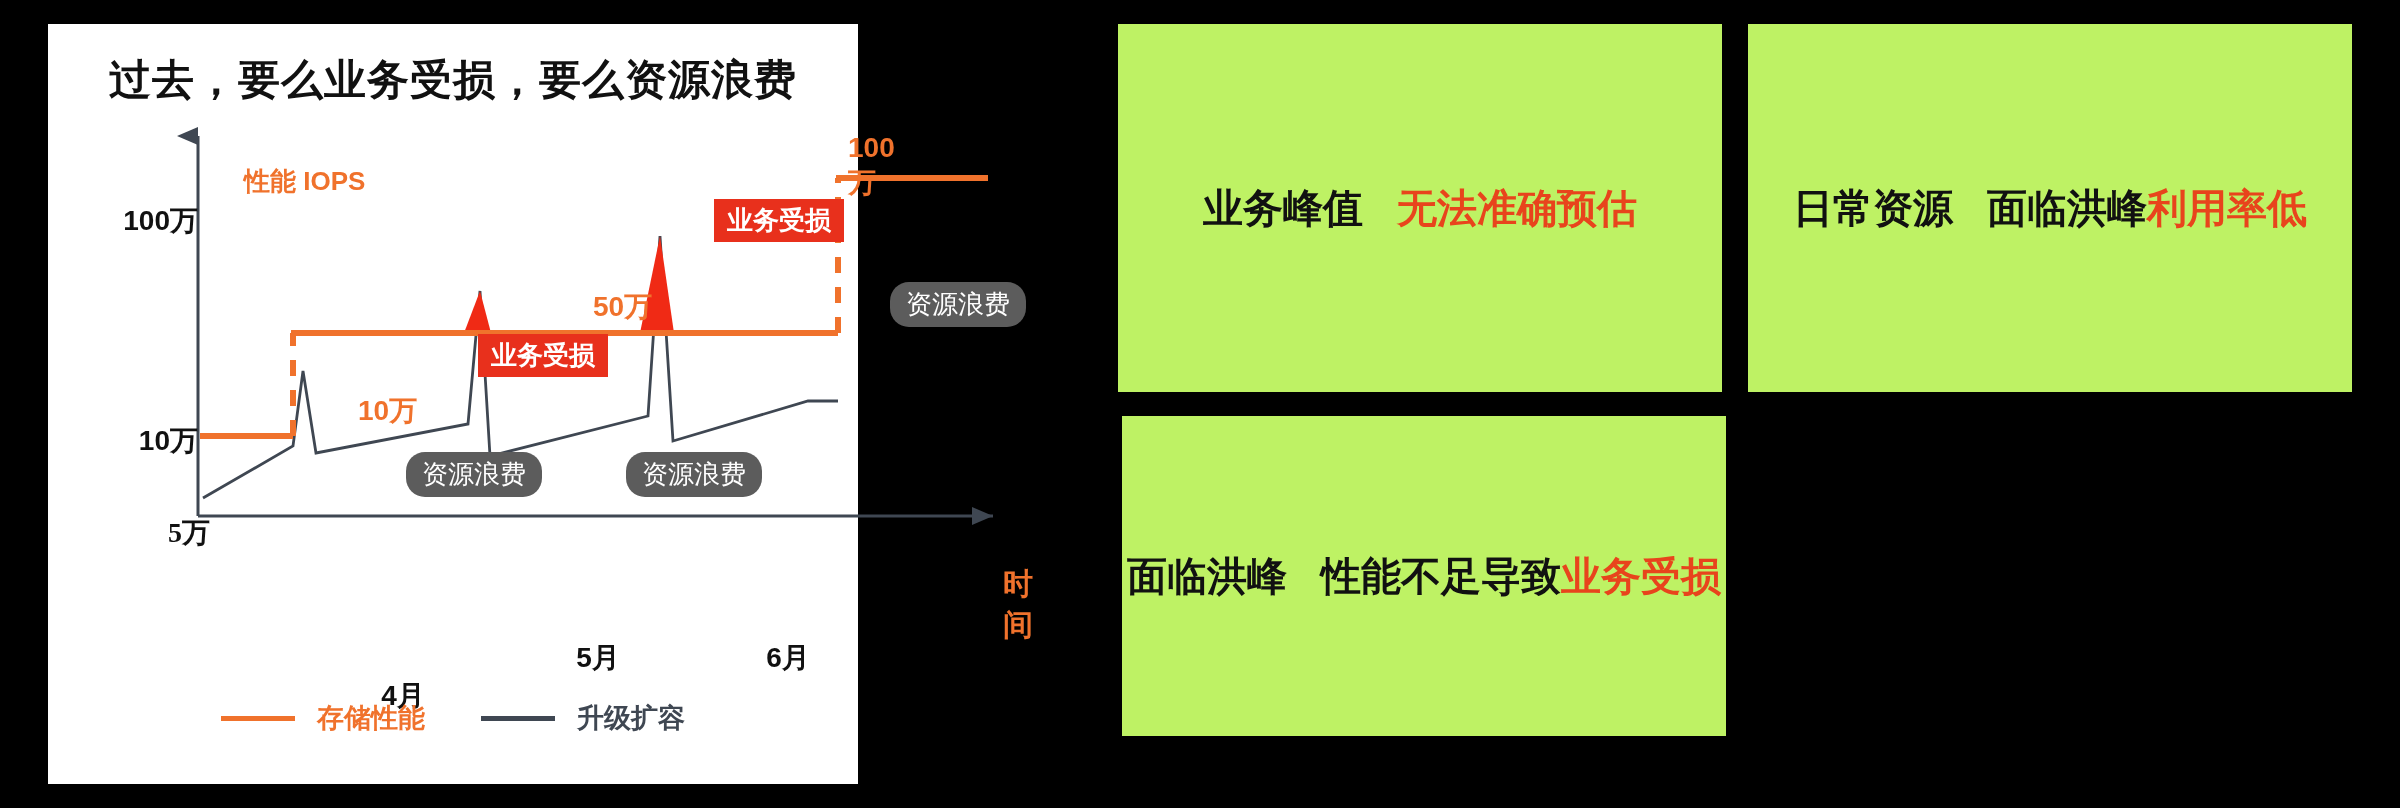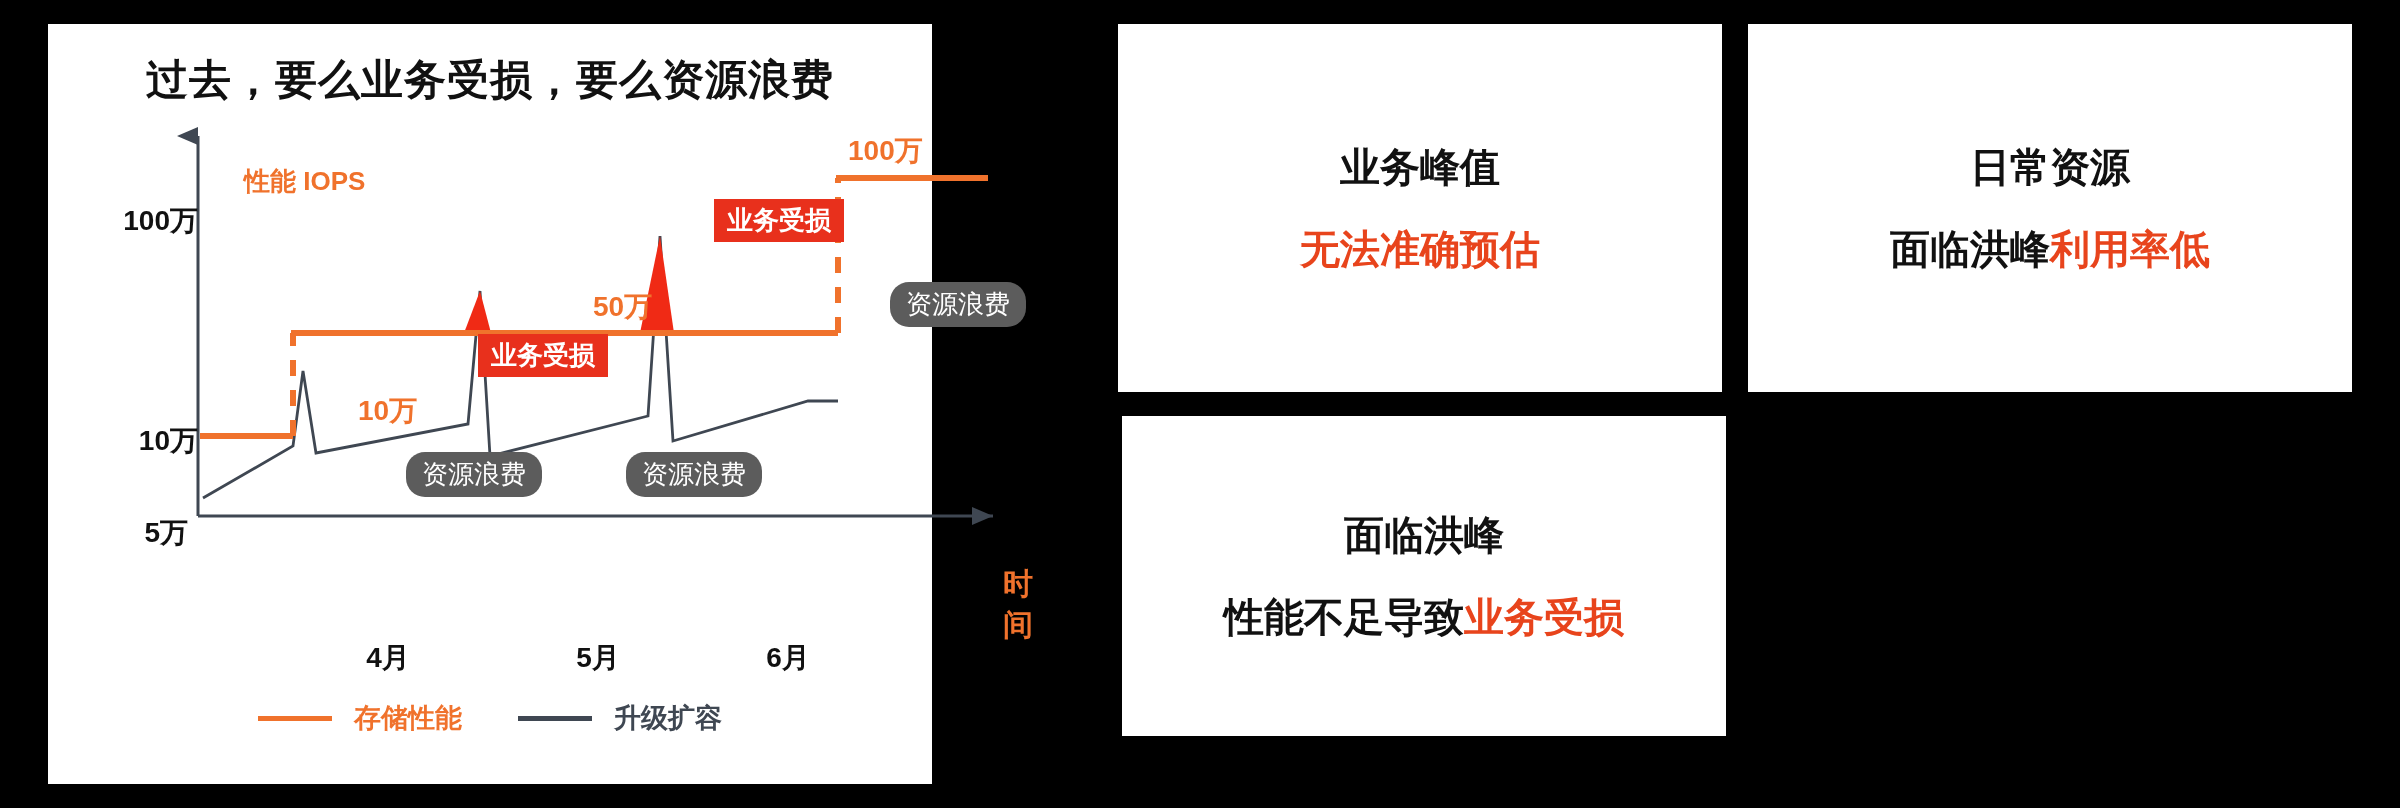--- a/index.html
+++ b/index.html
@@ -4,21 +4,21 @@
 <style>
   html,body{margin:0;padding:0;}
   body{
     width:2400px;height:808px;background:#000;overflow:hidden;
     font-family:"Liberation Sans","DejaVu Sans",sans-serif;
   }
   .stage{position:relative;width:2400px;height:808px;background:#000;}
 
   
   .chart-panel{
-    position:absolute;left:48px;top:24px;width:884px;height:760px;
+    position:absolute;left:48px;top:24px;width:810px;height:760px;
     background:#fff;box-sizing:border-box;padding-left:32px;
   }
   .chart-title{
     position:absolute;left:0;top:28px;width:100%;text-align:center;
     font-size:42px;font-weight:bold;color:#111;letter-spacing:1px;
   }
   .chart-svg-wrap{position:absolute;left:0;top:92px;width:1022px;height:560px;}
   .chart-svg-wrap svg{display:block;}
 
   .axis-label-y{
@@ -61,22 +61,22 @@
   .legend-swatch.dark{background:#3F4752;}
   .legend-text{font-size:27px;font-weight:bold;}
   .legend-text.orange{color:#F0722C;}
   .legend-text.dark{color:#3F4752;}
 
   
   .cards{
     position:absolute;left:1118px;top:24px;width:1234px;height:760px;
   }
   .card{
-    position:absolute;background:#ffffff;box-sizing:border-box;
-    display:flex;flex-direction:column;align-items:center;justify-content:center;
+    position:absolute;background:#bef264;box-sizing:border-box;
+    display:flex;align-items:center;justify-content:center;
     gap:34px;
   }
   .card-a{left:0;top:0;width:604px;height:368px;}
   .card-b{left:630px;top:0;width:604px;height:368px;}
   .card-c{left:4px;top:392px;width:604px;height:320px;}
   .card-d{left:630px;top:392px;width:604px;height:368px;}
   .card-line{font-size:40px;font-weight:bold;color:#111;line-height:1.2;white-space:nowrap;}
   .card-line .hl{color:#E8441C;}
   .card-line.all-hl{color:#E8441C;}
 </style>
@@ -116,23 +116,23 @@
 
         <line x1="788" y1="62" x2="940" y2="62" stroke="#F0722C" stroke-width="6"></line>
       </svg>
     </div>
 
     <div class="axis-label-y">性能 IOPS</div>
     <div class="axis-label-x">时间</div>
 
     <div class="ytick" style="left:10px;top:178px;">100万</div>
     <div class="ytick" style="left:10px;top:398px;">10万</div>
-    <div class="ytick" style="left:0;top:490px;">5万</div>
+    <div class="ytick" style="left:22px;top:490px;font-family:Liberation Serif, serif;">5万</div>
 
-    <div class="xtick" style="left:280px;">4月</div>
+    <div class="xtick" style="left:295px;margin-top:38px;">4月</div>
     <div class="xtick" style="left:490px;">5月</div>
     <div class="xtick" style="left:680px;">6月</div>
 
     <div class="val-label" style="left:310px;top:368px;">10万</div>
     <div class="val-label" style="left:545px;top:264px;">50万</div>
     <div class="val-label" style="left:800px;top:108px;">100万</div>
 
     <div class="badge-red" style="left:430px;top:310px;">业务受损</div>
     <div class="badge-red" style="left:666px;top:175px;">业务受损</div>
 

